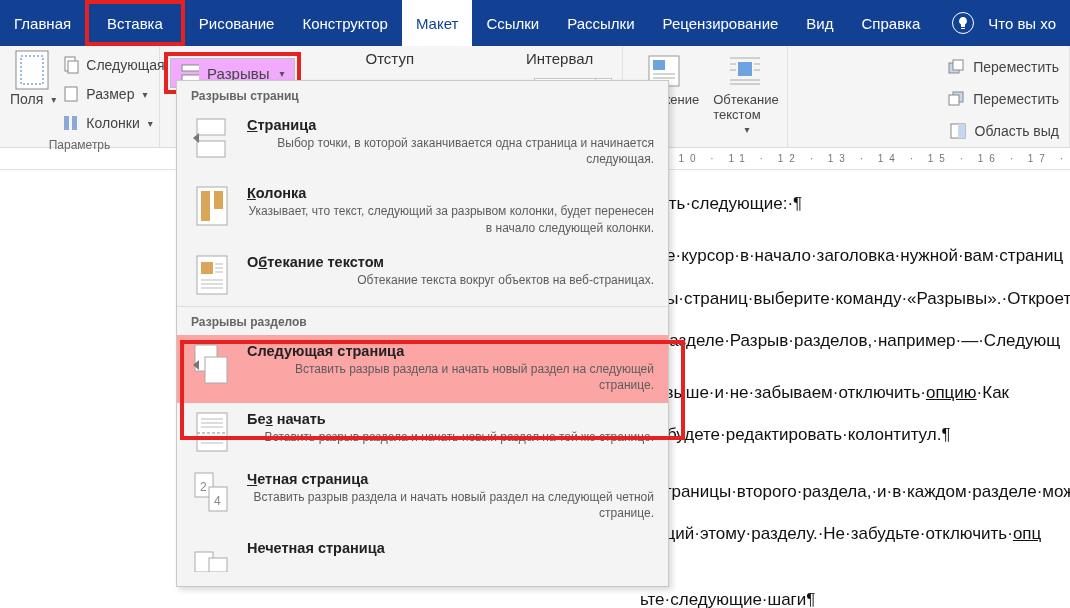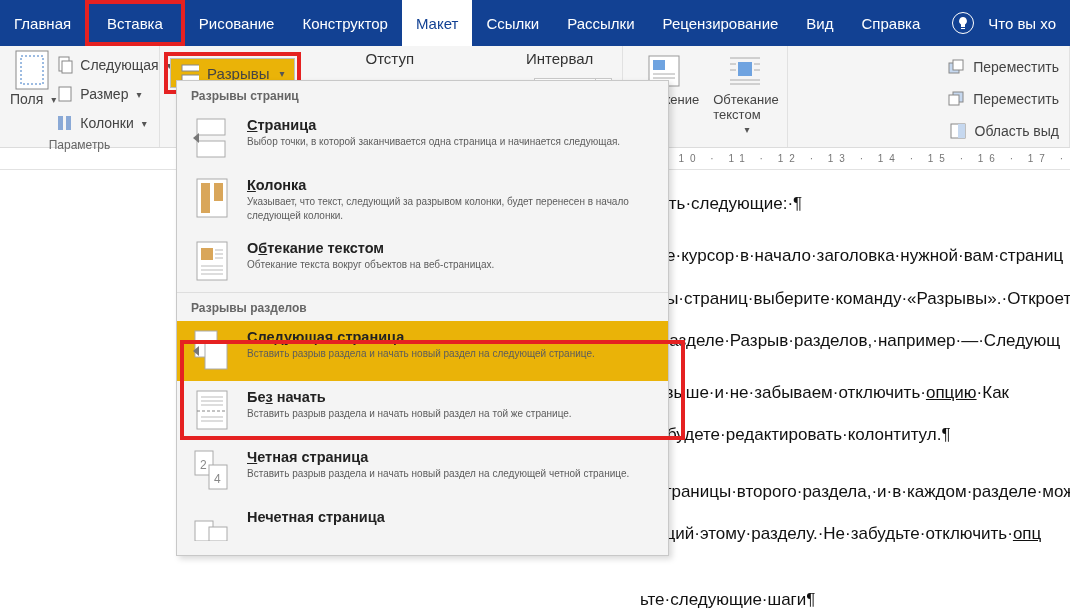--- a/index.html
+++ b/index.html
@@ -14,25 +14,25 @@
   .ribbon { display:flex; height:102px; background:#f5f5f5; border-bottom:1px solid #dcdcdc; font-size:14px; color:#444; }
   .grp { border-right:1px solid #e1e1e1; padding:4px 10px 2px 10px; display:flex; flex-direction:column; }
   .grp .label { font-size:12px; color:#666; text-align:center; margin-top:auto; padding-top:2px; }
   .stack { display:flex; flex-direction:column; gap:6px; }
   .hrow { display:flex; align-items:center; gap:6px; height:26px; }
   .ico { width:18px; height:18px; display:inline-flex; align-items:center; justify-content:center; }
   .dd { font-size:10px; color:#555; margin-left:2px; }
   .bigico { width:36px; height:36px; }
 
   .grp-margins { width:160px; }
-  .margins-col1 { display:flex; flex-direction:column; align-items:center; margin-right:0; }
+  .margins-col1 { display:flex; flex-direction:column; align-items:center; margin-right:6px; }
   .margins-row { display:flex; }
   .margins-col2 { display:flex; flex-direction:column; gap:3px; padding-top:2px; }
 
-  .breaks-btn { display:inline-flex; align-items:center; height:30px; padding:2px 10px; background:#eab308; border:1px solid #bfbfbf; font-size:15px; gap:8px; }
+  .breaks-btn { display:inline-flex; align-items:center; height:30px; padding:2px 10px; background:#f0abfc; border:1px solid #bfbfbf; font-size:15px; gap:8px; }
   .hl-red { border:4px solid #e52121; }
 
   .indent-grp { flex:0 0 auto; padding-left:60px; }
   .indent-cols { display:flex; gap:22px; }
   .indent-col { display:flex; flex-direction:column; gap:6px; }
   .indent-head { font-size:15px; color:#333; margin-bottom:4px; }
   .spin { display:flex; align-items:center; border:1px solid #c9c9c9; background:#fff; height:24px; width:78px; font-size:14px; }
   .spin span.val { flex:1; padding:0 6px; }
   .spin .arrows { width:16px; display:flex; flex-direction:column; border-left:1px solid #c9c9c9; }
   .spin .arrows div { height:11px; font-size:8px; line-height:8px; text-align:center; color:#555; }
@@ -49,26 +49,26 @@
 
   
   .doc { position:absolute; left:0; top:170px; right:0; bottom:0; background:#fff; font-family:"Times New Roman", serif; font-size:17px; line-height:1.9; color:#111; padding-left:640px; padding-top:18px; }
   .doc p { margin-bottom:10px; white-space:nowrap; }
   .doc .u { text-decoration:underline; }
 
   
   .menu { position:absolute; left:176px; top:80px; width:493px; background:#f4f4f4; border:1px solid #c8c8c8; box-shadow:3px 3px 6px rgba(0,0,0,.15); font-size:14.5px; color:#222; }
   .menu .section-title { padding:8px 14px 6px; font-weight:700; color:#666; font-size:12px; }
   .menu-item { display:flex; padding:8px 14px 10px 14px; gap:14px; }
-  .menu-item.hover { background:#eab308; }
+  .menu-item.hover { background:#fca5a5; }
   .menu-item .mi-ico { width:42px; height:42px; flex:none; display:flex; align-items:center; justify-content:center; }
   .menu-item .mi-txt { flex:1; }
   .menu-item .mi-title { font-weight:600; margin-bottom:2px; }
   .menu-item .mi-title .ul { text-decoration:underline; }
-  .menu-item .mi-desc { color:#5c5c5c; font-size:10px; line-height:1.35; }
+  .menu-item .mi-desc { color:#5c5c5c; font-size:12px; line-height:1.35;text-align:right; }
   .menu hr { border:none; border-top:1px solid #dedede; margin:0; }
 
   .hl-nextpage { position:absolute; left:180px; top:340px; width:505px; height:100px; border:4px solid #e52121; pointer-events:none; }
 
   svg { display:block; }
 </style>
 </head>
 <body>
 
 <div class="tabs">

